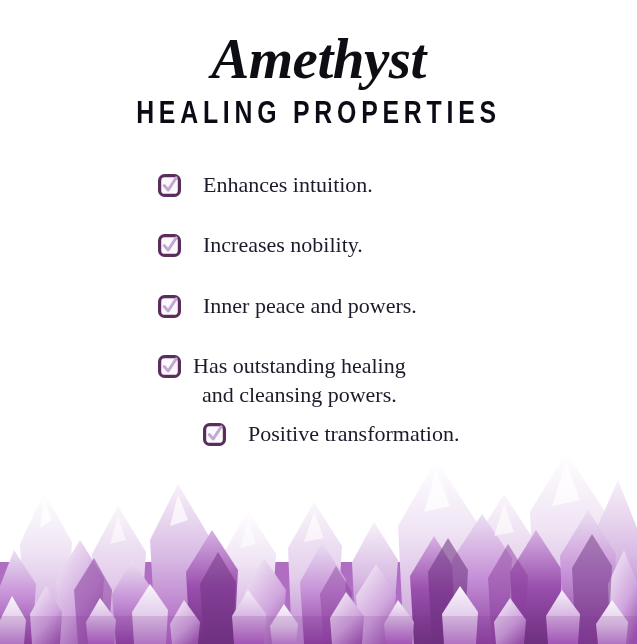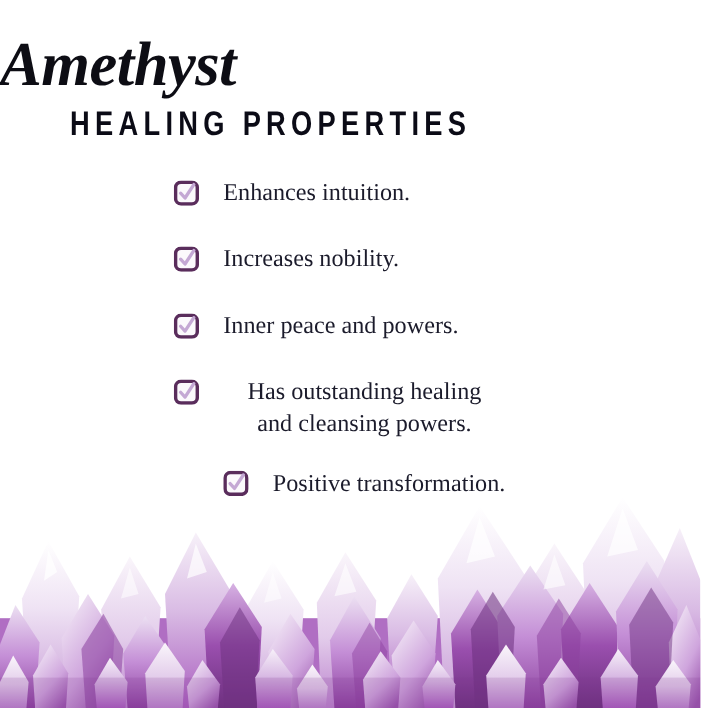--- a/index.html
+++ b/index.html
@@ -24,21 +24,21 @@
     background: #ffffff;
     overflow: hidden;
   }
 
   
   .header {
     position: absolute;
     top: 0;
     left: 0;
     width: 637px;
-    text-align: left;
+    text-align: center;
     padding-top: 30px;
   }
 
   .title {
     font-family: "Liberation Serif", "DejaVu Serif", serif;
     font-weight: bold;
     font-style: italic;
     font-size: 57px;
     line-height: 1.0;
     color: #0d0d14;
@@ -55,36 +55,35 @@
     letter-spacing: 6px;
     margin-top: 10px;
     transform: scaleX(0.80);
     transform-origin: center center;
     white-space: nowrap;
   }
 
   
   .list {
     position: absolute;
-    top: 160px;
+    top: 170px;
     left: 0;
     width: 511px;
   }
 
   .list-item {
     display: flex;
     align-items: flex-start;
     justify-content: flex-start;
     padding-left: 158px;
     margin-bottom: 31px;
   }
 
   .list-item.two-line {
-    margin-bottom: 25px;
-    gap: 32px;
+    margin-bottom: 10px;
   }
 
   .list-item:last-child {
     margin-bottom: 0;
     margin-left: 45px;
   }
 
   .checkbox {
     flex: 0 0 auto;
     width: 23px;

